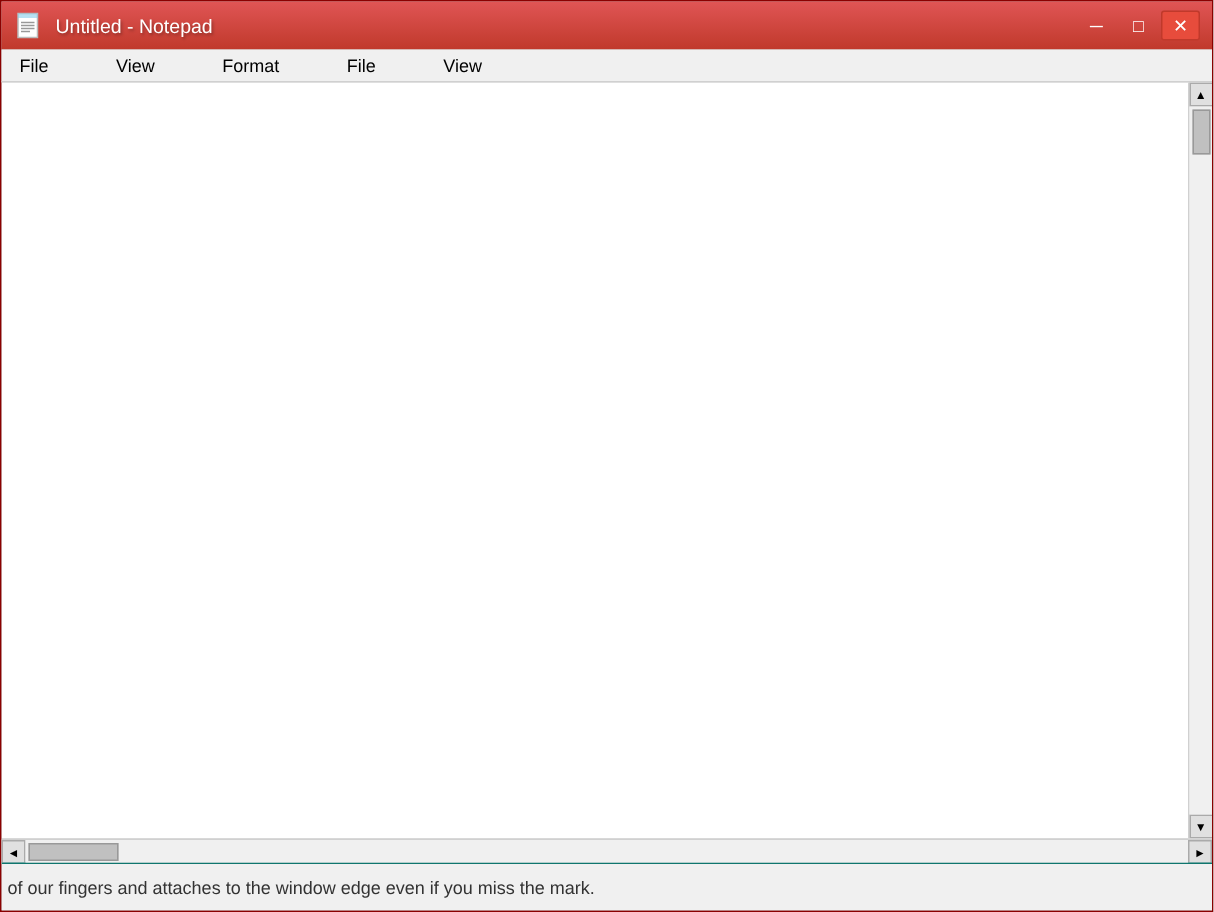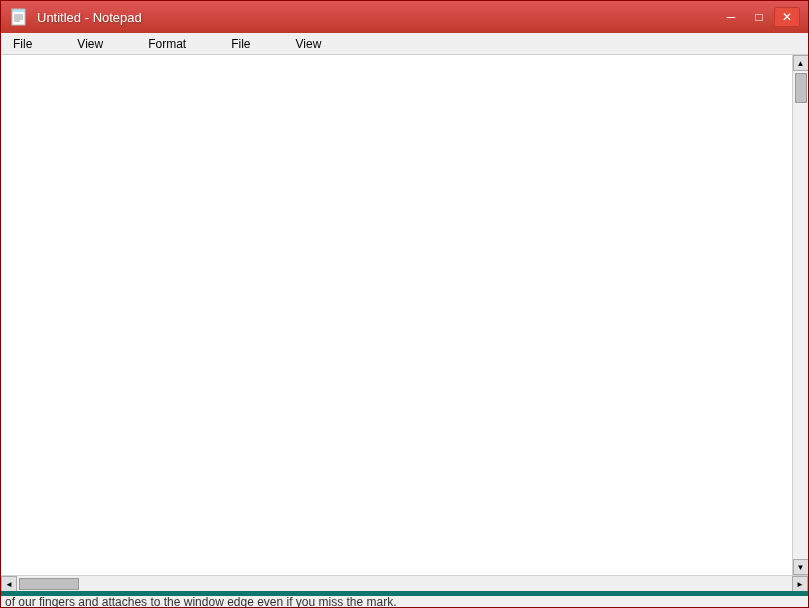--- a/index.html
+++ b/index.html
@@ -154,23 +154,23 @@
       height: 30px;
       background: #c0c0c0;
       border: 1px solid #999;
       position: absolute;
       top: 2px;
       left: 2px;
       cursor: pointer;
     }
 
     .status-bar {
-      height: 16px;
-      background: #f0f0f0;
-      border-top: 5px solid #0f766e;
+      height: 32px;
+      background: #f0f0f0;
+      border-top: 1px solid #0f766e;
       display: flex;
       align-items: center;
       flex-shrink: 0;
     }
 
     .scrollbar-h-container {
       display: flex;
       height: 16px;
       background: #f0f0f0;
       border-top: 1px solid #d0d0d0;

